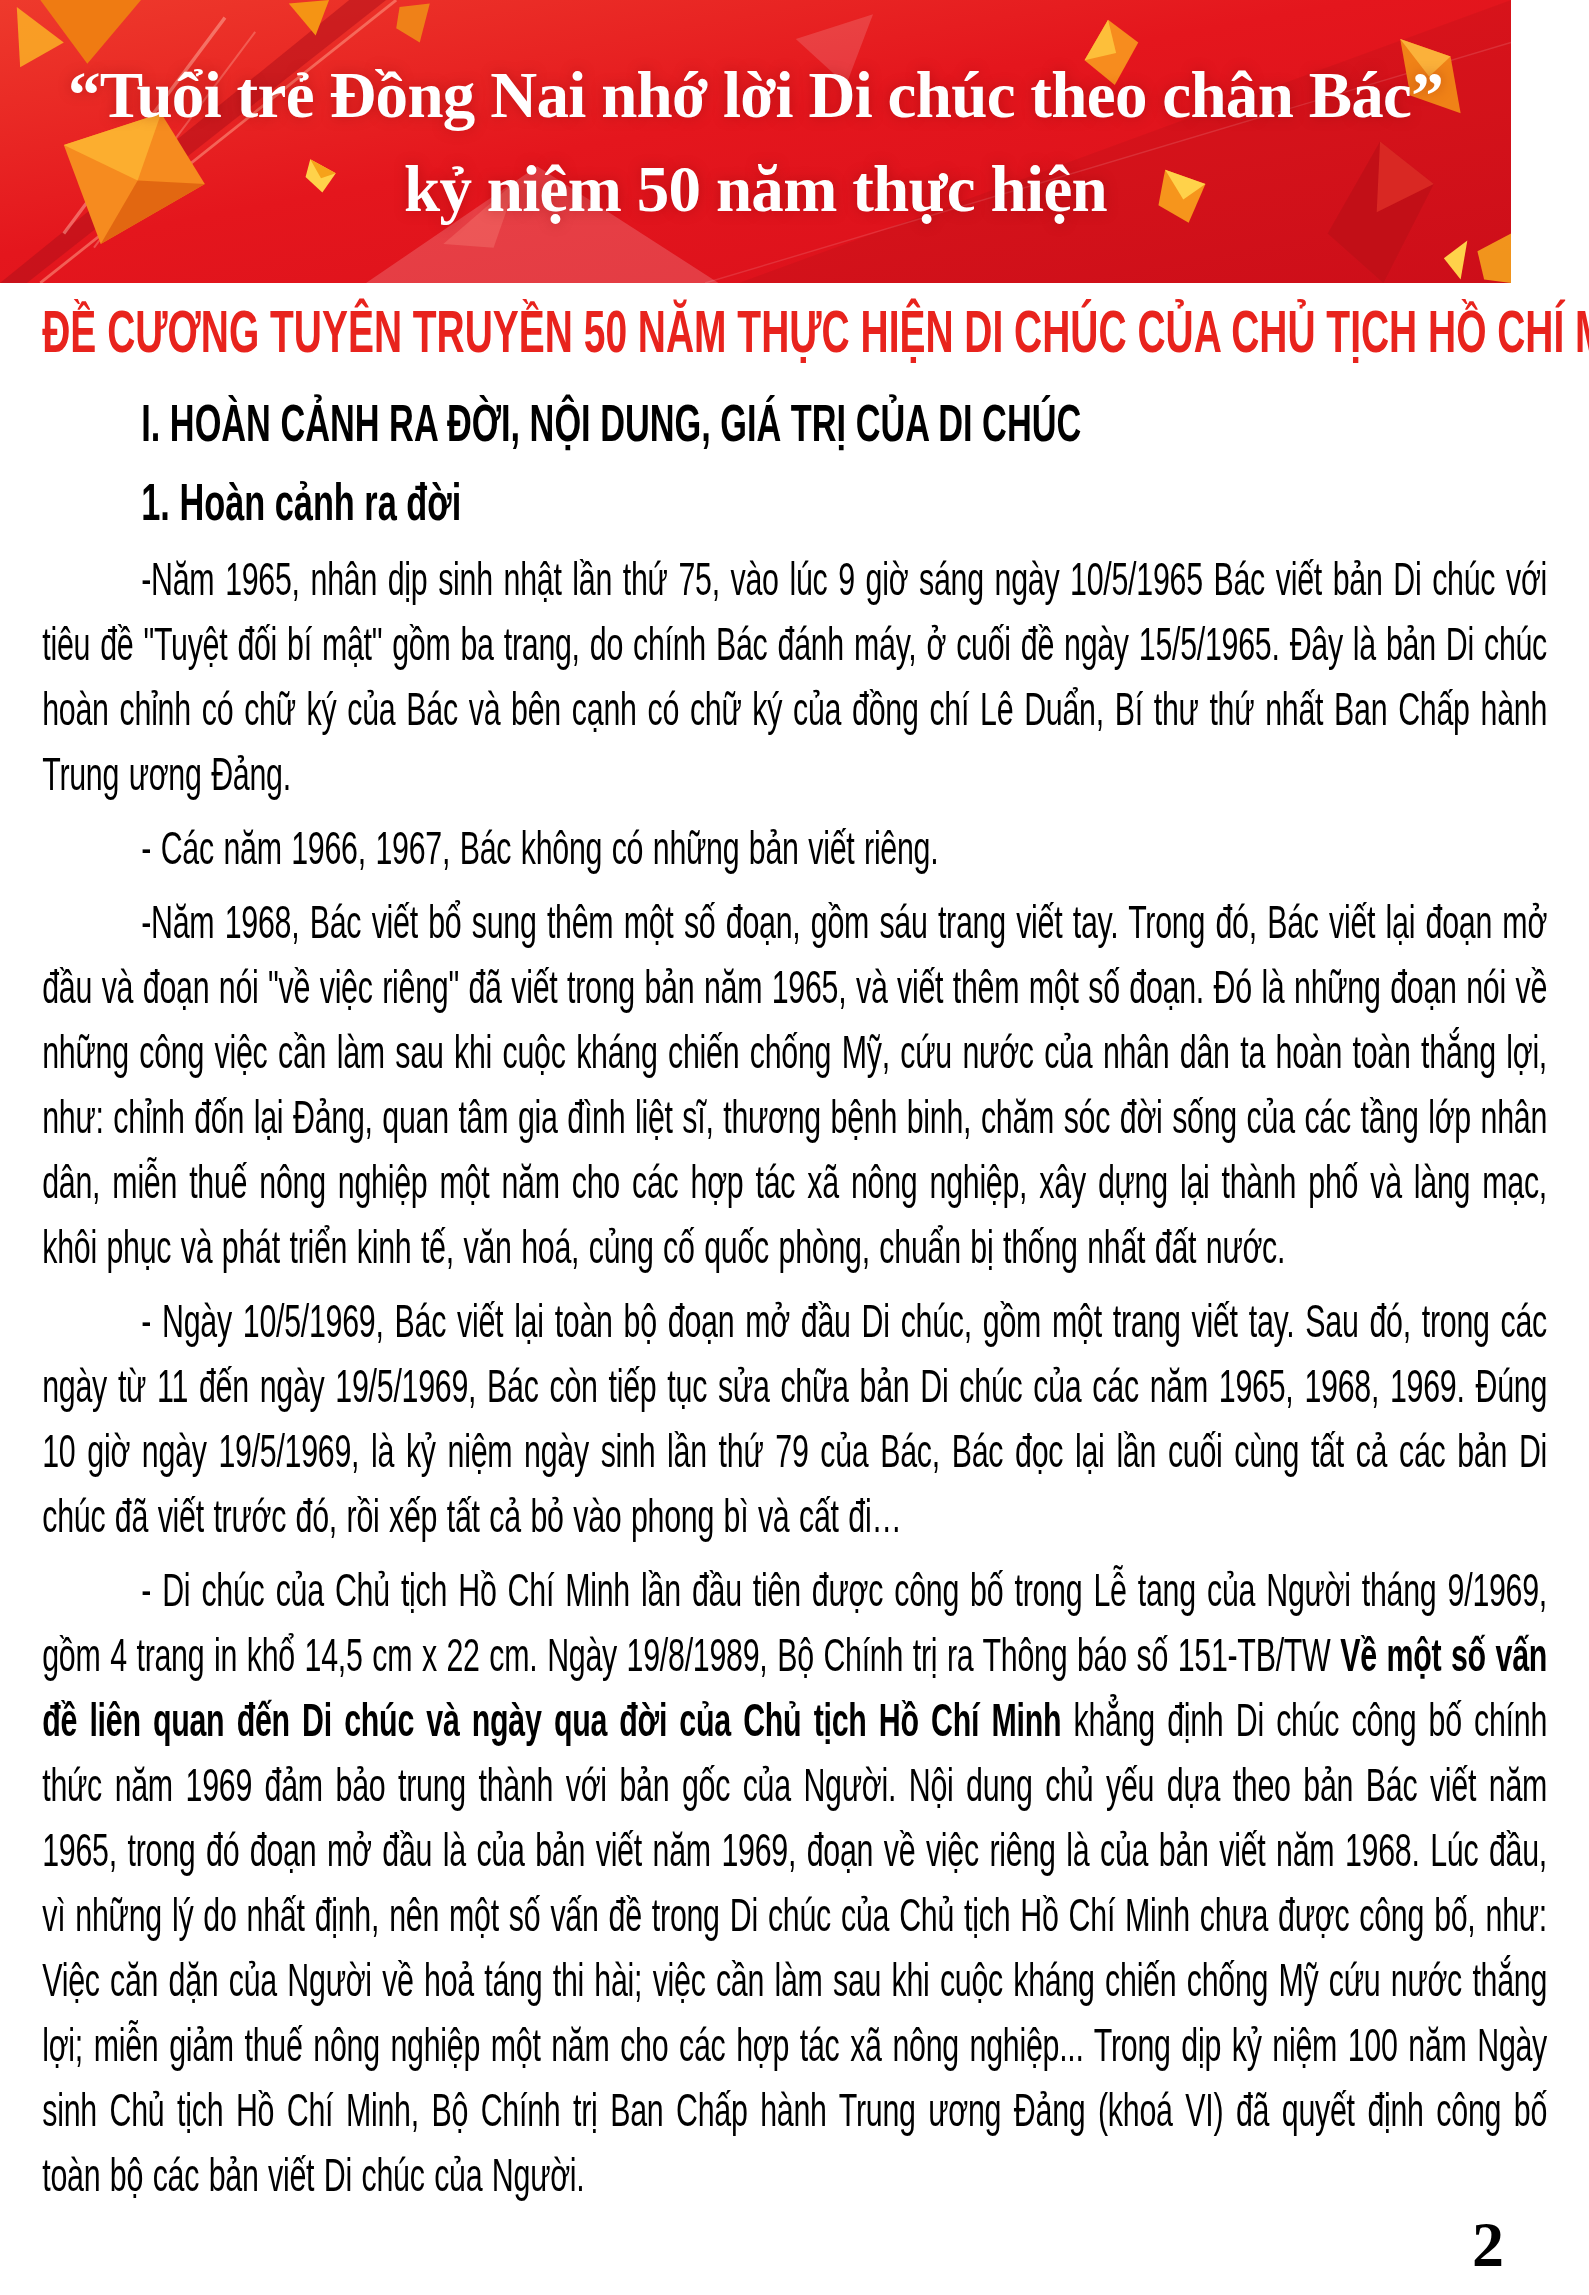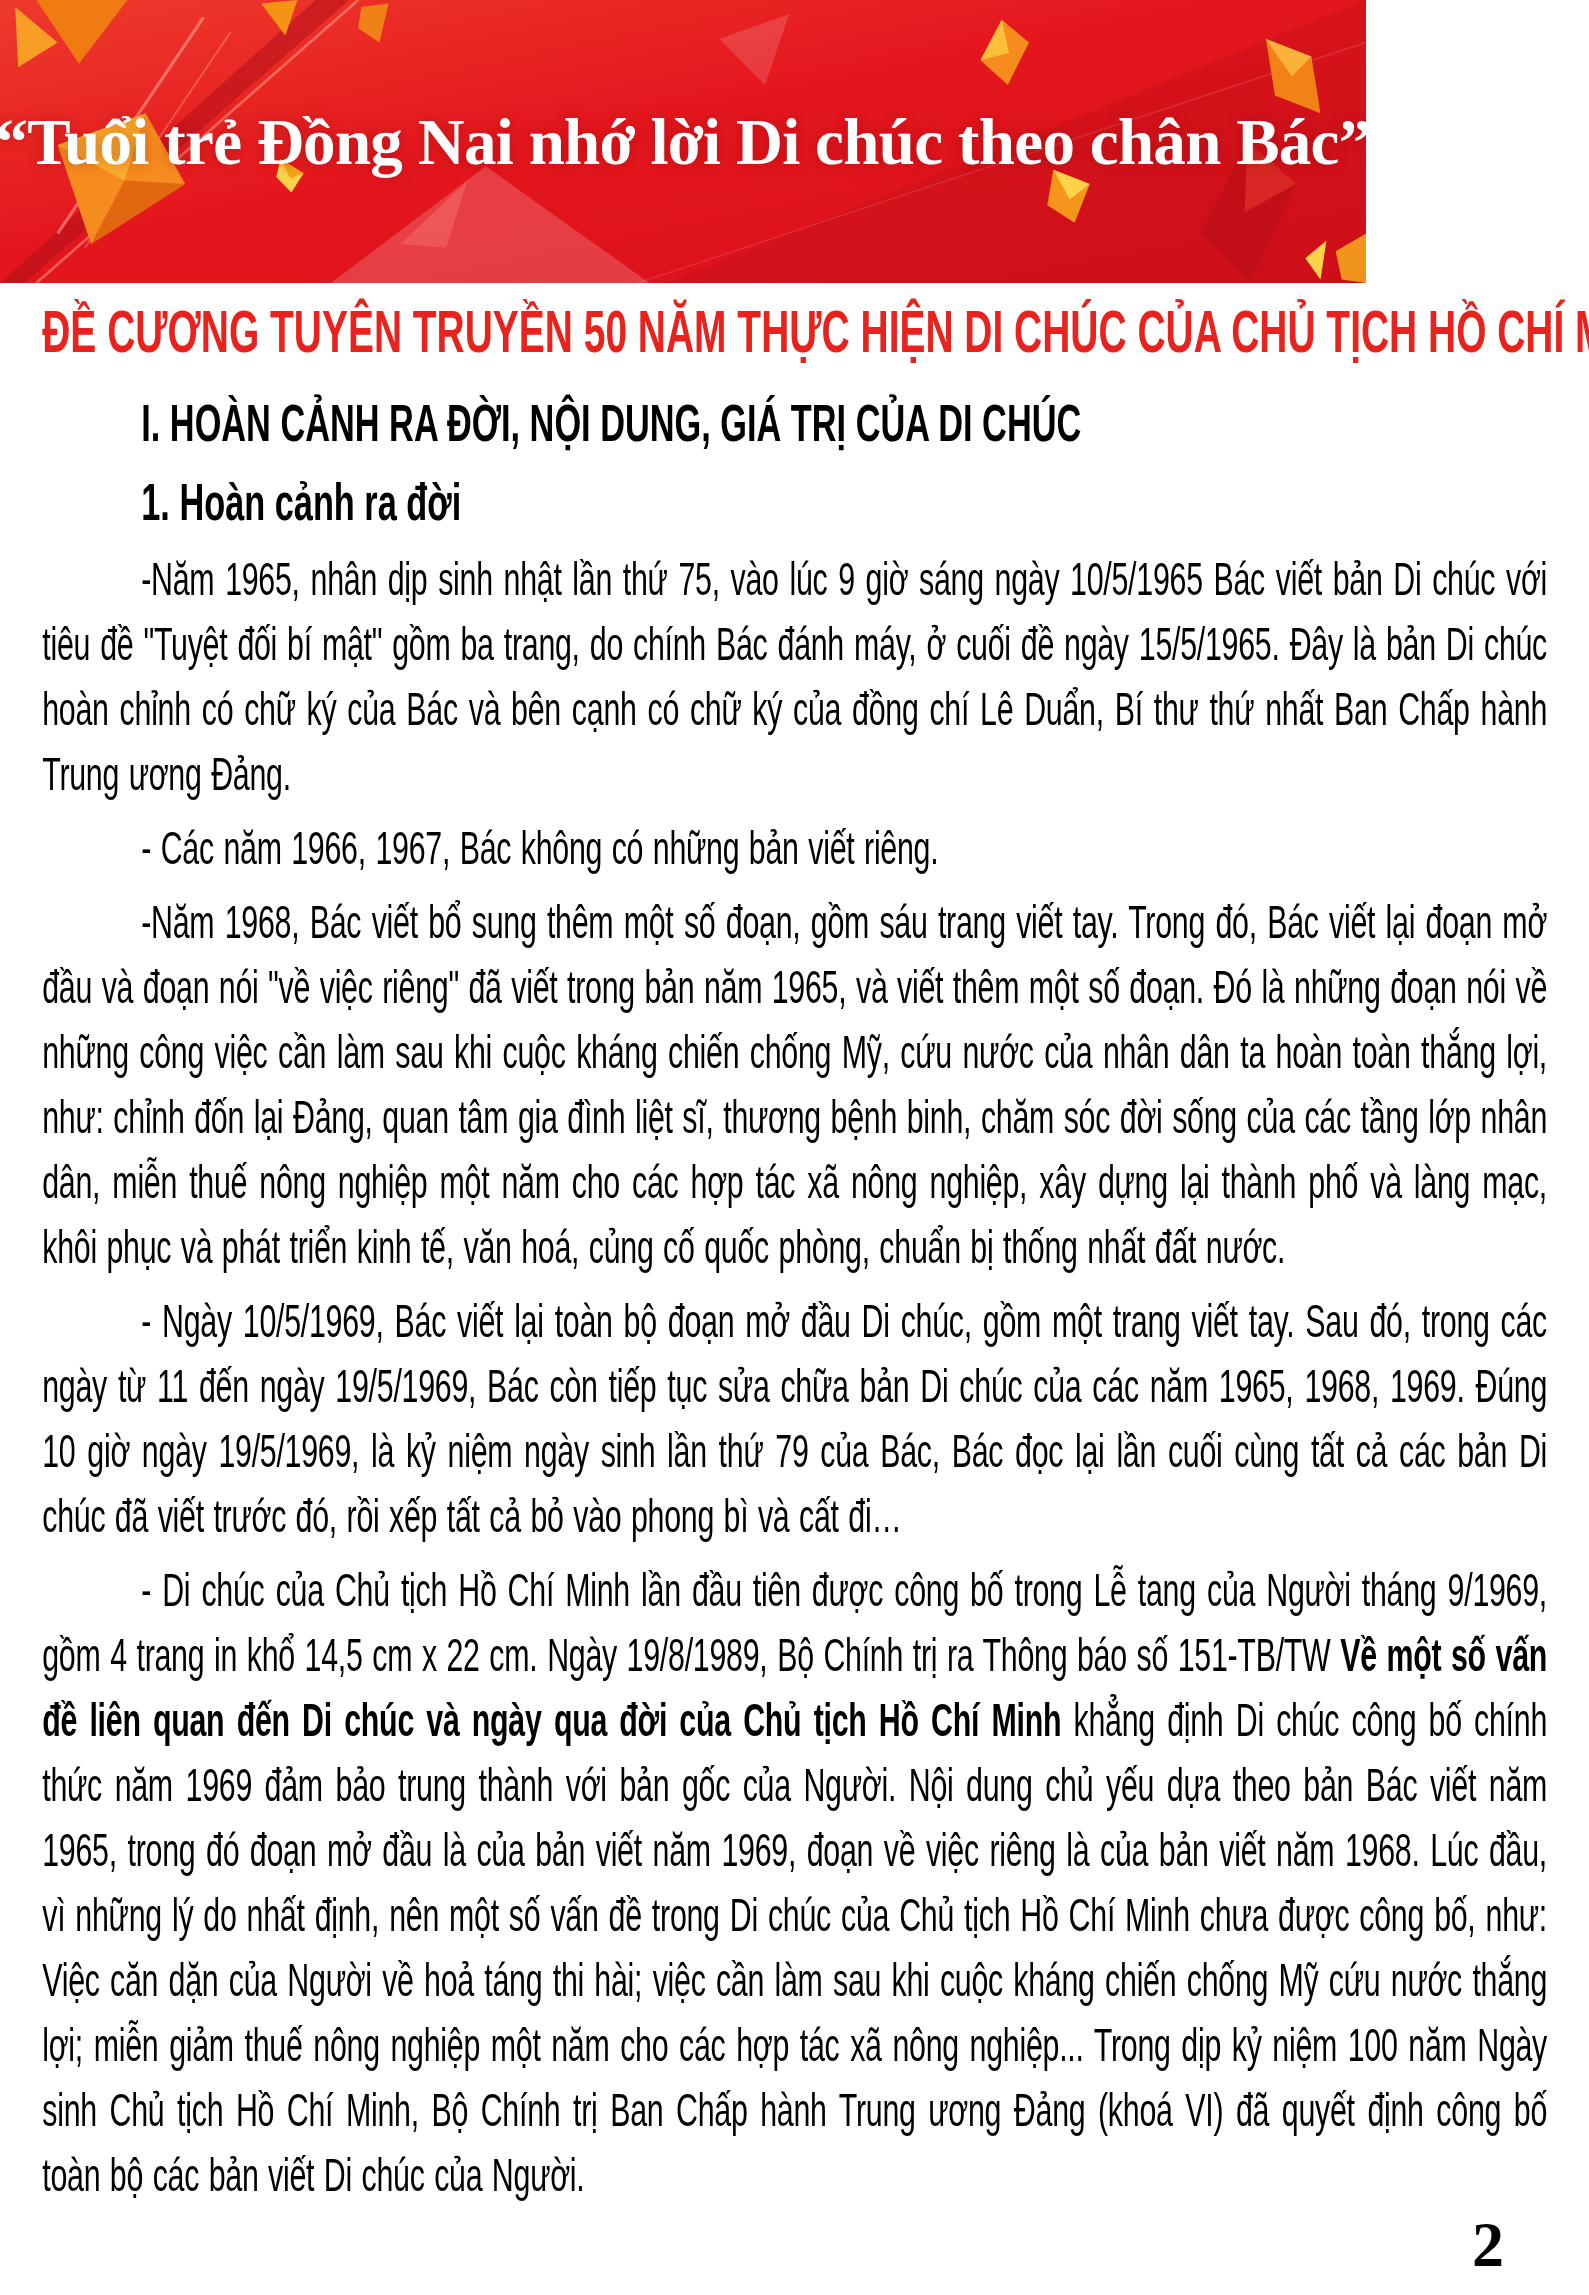--- a/index.html
+++ b/index.html
@@ -7,21 +7,21 @@
     width:1589px;height:2295px;
     background:#ffffff;
     font-family:"Liberation Sans", sans-serif;
     position:relative;
     overflow:hidden;
   }
   .page{position:absolute;inset:0;width:1589px;height:2295px;background:#fff;}
 
   
   .banner{
-    position:relative;width:1366px;height:283px;overflow:hidden;
+    position:relative;width:1511px;height:283px;overflow:hidden;
   }
   .banner svg{position:absolute;left:0;top:0;width:100%;height:100%;}
   .banner-text{
     position:absolute;inset:0;z-index:2;
     display:flex;flex-direction:column;justify-content:center;align-items:center;
     color:#ffffff;
     font-family:"Liberation Serif", serif;
     font-weight:bold;
     font-size:65px;line-height:94px;
     letter-spacing:-0.7px;
@@ -126,20 +126,21 @@
         <polygon points="2085,55 2160,80 2175,160 2100,135" fill="#f08217"></polygon>
         <polygon points="2085,55 2160,80 2128,108" fill="#fbb13a"></polygon>
 
         <polygon points="2200,355 2250,330 2250,400 2210,395" fill="#f5a31d" opacity="0.9"></polygon>
         <polygon points="2150,365 2185,340 2175,395" fill="#ffd24a"></polygon>
       </g>
     </svg>
 
     <div class="banner-text">
       <div>“Tuổi trẻ Đồng Nai nhớ lời Di chúc theo chân Bác”</div>
+      <div>kỷ niệm 50 năm thực hiện</div>
     </div>
   </header>
 
   <div class="condensed">
     <div class="col">
       <div class="subtitle" style="color:#e8231d;">ĐỀ CƯƠNG TUYÊN TRUYỀN 50 NĂM THỰC HIỆN DI CHÚC CỦA CHỦ TỊCH HỒ CHÍ MINH</div>
 
       <div class="h-roman">I. HOÀN CẢNH RA ĐỜI, NỘI DUNG, GIÁ TRỊ CỦA DI CHÚC</div>
       <div class="h-sub">1. Hoàn cảnh ra đời</div>
 

